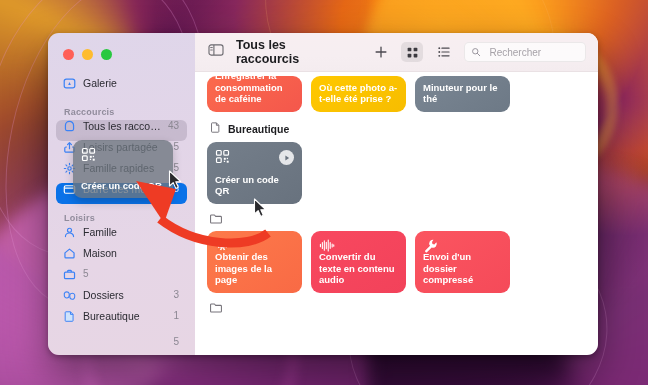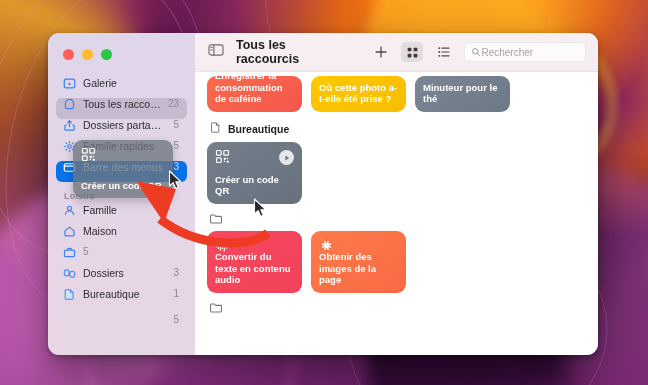--- a/index.html
+++ b/index.html
@@ -118,21 +118,21 @@
     border-bottom: 1px solid rgba(0,0,0,.05);
   }
   #tb-title { font-size: 12.5px; font-weight: bold; color: #1d1d20; margin-left: 2px; }
   #tb-spacer { flex: 1; }
   .tb-btn { width: 22px; height: 20px; border-radius: 5px; display: flex;
             align-items: center; justify-content: center; }
   .tb-btn.active { background: rgba(0,0,0,.075); }
   #search {
     width: 124px; height: 20px; border-radius: 5px;
     background: rgba(255,255,255,.7); border: 1px solid rgba(0,0,0,.07);
-    display: flex; align-items: center; gap: 0; padding: 0 6px;
+    display: flex; align-items: center; gap: 8px; padding: 0 6px;
   }
   #search-text { font-size: 10px; color: #a6a2a8; }
 
   #cards-area { flex: 1; overflow: hidden; padding: 0 12px; position: relative; }
   .grid { display: flex; gap: 9px; }
   .card {
     width: 95px; height: 36px; border-radius: 9px;
     padding: 7px 8px; color: #fff; position: relative;
     font-size: 9.5px; font-weight: bold; line-height: 1.22;
     display: flex; flex-direction: column; justify-content: flex-end;
@@ -192,39 +192,40 @@
         <div class="side-row">
           <span class="side-ico">
             <svg viewBox="0 0 16 16" width="13" height="13">
               <rect x="1.5" y="2.5" width="13" height="11" rx="2.6" fill="none" stroke="#3b82f6" stroke-width="1.5"></rect>
               <path d="M9.6 6.2 L6.4 6.2 L8 9.8 Z" fill="#3b82f6" transform="rotate(180 8 8)"></path>
             </svg>
           </span>
           <span class="lbl">Galerie</span>
         </div>
 
+        <div class="side-head">Raccourcis</div>
 
         <div class="side-row sel-grey">
           <span class="side-ico">
             <svg viewBox="0 0 16 16" width="13" height="13">
               <path d="M3 6.6 A5 5 0 0 1 13 6.6 V11.2 A1.8 1.8 0 0 1 11.2 13 H4.8 A1.8 1.8 0 0 1 3 11.2 Z" fill="none" stroke="#3b82f6" stroke-width="1.5" stroke-linejoin="round"></path>
             </svg>
           </span>
           <span class="lbl">Tous les raccourcis</span>
-          <span class="cnt">23</span>
+          <span class="cnt">43</span>
         </div>
 
         <div class="side-row">
           <span class="side-ico">
             <svg viewBox="0 0 16 16" width="13" height="13">
               <path d="M8 2.2 V9.4 M5.6 4.4 L8 2 L10.4 4.4" fill="none" stroke="#3b82f6" stroke-width="1.5" stroke-linecap="round" stroke-linejoin="round"></path>
               <path d="M4.2 7.4 H3.6 A1.4 1.4 0 0 0 2.2 8.8 V12.4 A1.4 1.4 0 0 0 3.6 13.8 H12.4 A1.4 1.4 0 0 0 13.8 12.4 V8.8 A1.4 1.4 0 0 0 12.4 7.4 H11.8" fill="none" stroke="#3b82f6" stroke-width="1.5" stroke-linecap="round"></path>
             </svg>
           </span>
-          <span class="lbl">Dossiers partagée</span>
+          <span class="lbl">Loisirs partagée</span>
           <span class="cnt">5</span>
         </div>
 
         <div class="side-row">
           <span class="side-ico">
             <svg viewBox="0 0 16 16" width="13" height="13">
               <circle cx="8" cy="8" r="2.1" fill="none" stroke="#3b82f6" stroke-width="1.4"></circle>
               <g stroke="#3b82f6" stroke-width="1.4" stroke-linecap="round">
                 <path d="M8 1.6 V3.4 M8 12.6 V14.4 M1.6 8 H3.4 M12.6 8 H14.4
                          M3.6 3.6 L4.8 4.8 M11.2 11.2 L12.4 12.4
@@ -415,44 +416,53 @@
         <div class="sec-head empty">
           <span>
             <svg viewBox="0 0 16 16" width="14" height="14">
               <path d="M1.8 4.4 A1 1 0 0 1 2.8 3.4 H6.2 L7.6 5 H13.2 A1 1 0 0 1 14.2 6 V11.6 A1 1 0 0 1 13.2 12.6 H2.8 A1 1 0 0 1 1.8 11.6 Z" fill="none" stroke="#76737a" stroke-width="1.2" stroke-linejoin="round"></path>
             </svg>
           </span>
           <span></span>
         </div>
 
         <div class="grid">
-          <div class="card tall" style="background:linear-gradient(145deg,#f8485f,#f2425a)">
-            <span class="card-ico">
-              <svg viewBox="0 0 18 16" width="16" height="15">
-                <g stroke="#ffffff" stroke-width="1.25" stroke-linecap="round">
-                  <path d="M1.6 6.6 V9.4 M3.8 4.6 V11.4 M6 2.6 V13.4 M8.2 4.4 V11.6
-                           M10.4 1.8 V14.2 M12.6 4.8 V11.2 M14.8 6.4 V9.6 M16.6 7.2 V8.8"></path>
-                </g>
-              </svg>
-            </span>
-            <span>Convertir du texte en contenu audio</span>
-          </div>
           <div class="card tall" style="background:linear-gradient(145deg,#fd7a4a,#f96a45)">
             <span class="card-ico">
               <svg viewBox="0 0 16 16" width="15" height="15">
                 <circle cx="8" cy="8" r="5.1" fill="#ffffff"></circle>
                 <g stroke="#f9703f" stroke-width="1.8" stroke-linecap="round">
                   <path d="M8 1.4 V4.1 M8 11.9 V14.6 M1.4 8 H4.1 M11.9 8 H14.6
                            M3.3 3.3 L5.2 5.2 M10.8 10.8 L12.7 12.7
                            M12.7 3.3 L10.8 5.2 M5.2 10.8 L3.3 12.7"></path>
                 </g>
                 <circle cx="8" cy="8" r="2.6" fill="#ffffff"></circle>
               </svg>
             </span>
             <span>Obtenir des images de la page</span>
+          </div>
+          <div class="card tall" style="background:linear-gradient(145deg,#f8485f,#f2425a)">
+            <span class="card-ico">
+              <svg viewBox="0 0 18 16" width="16" height="15">
+                <g stroke="#ffffff" stroke-width="1.25" stroke-linecap="round">
+                  <path d="M1.6 6.6 V9.4 M3.8 4.6 V11.4 M6 2.6 V13.4 M8.2 4.4 V11.6
+                           M10.4 1.8 V14.2 M12.6 4.8 V11.2 M14.8 6.4 V9.6 M16.6 7.2 V8.8"></path>
+                </g>
+              </svg>
+            </span>
+            <span>Convertir du texte en contenu audio</span>
+          </div>
+          <div class="card tall" style="background:linear-gradient(145deg,#fb5560,#f54a59)">
+            <span class="card-ico">
+              <svg viewBox="0 0 16 16" width="15" height="15">
+                <path d="M11.1 1.9 A3.9 3.9 0 0 0 7.5 8.2 L2.4 13.3 A1.3 1.3 0 0 0 4.2 15.1 L9.3 10
+                         A3.9 3.9 0 0 0 14.3 4.6 L12.1 6.8 L10.1 6.3 L9.6 4.3 Z" fill="#ffffff"></path>
+              </svg>
+            </span>
+            <span>Envoi d'un dossier compressé</span>
           </div>
         </div>
 
         <div class="sec-head empty">
           <span>
             <svg viewBox="0 0 16 16" width="14" height="14">
               <path d="M1.8 4.4 A1 1 0 0 1 2.8 3.4 H6.2 L7.6 5 H13.2 A1 1 0 0 1 14.2 6 V11.6 A1 1 0 0 1 13.2 12.6 H2.8 A1 1 0 0 1 1.8 11.6 Z" fill="none" stroke="#76737a" stroke-width="1.2" stroke-linejoin="round"></path>
             </svg>
           </span>
           <span></span>

